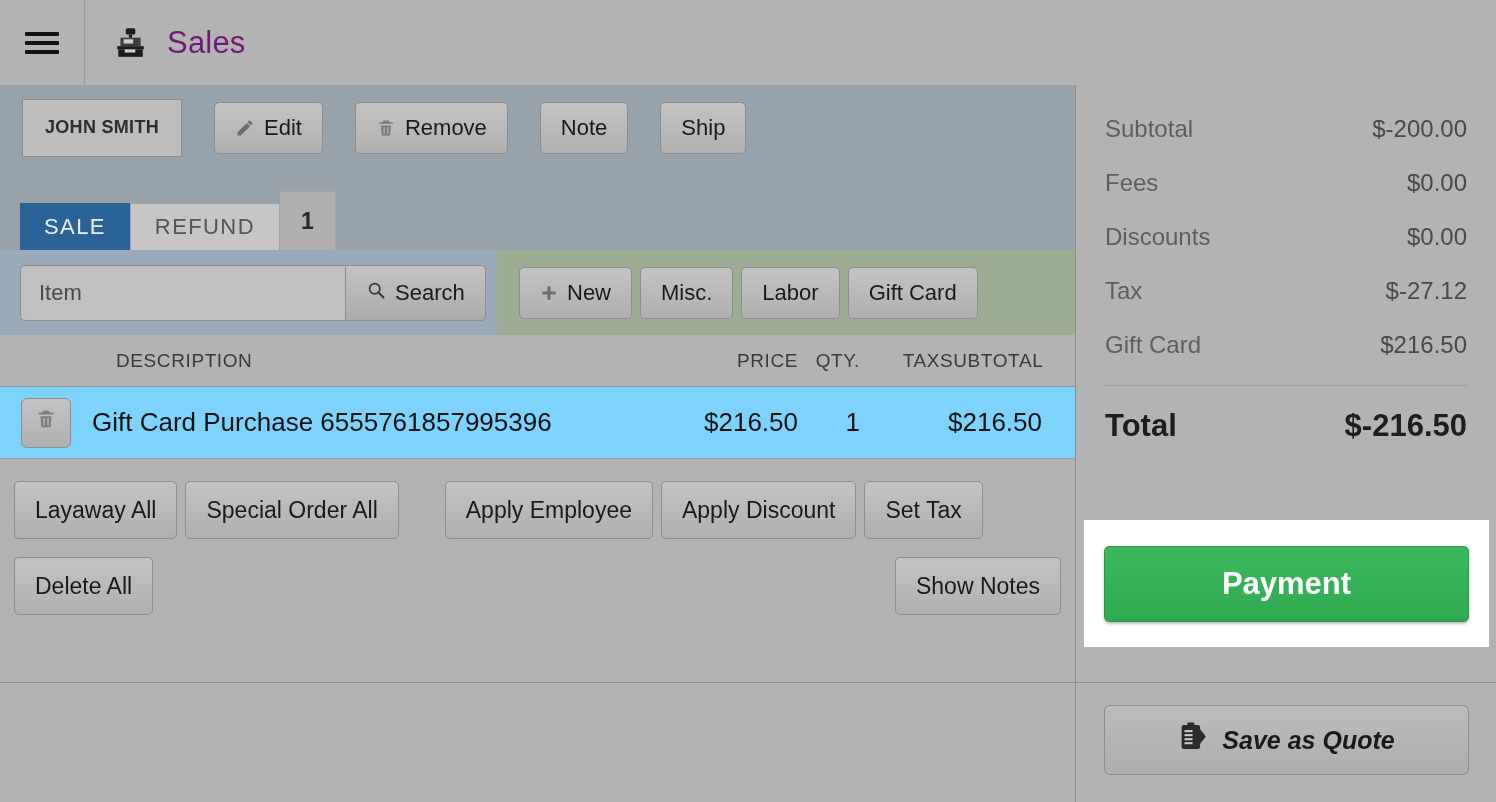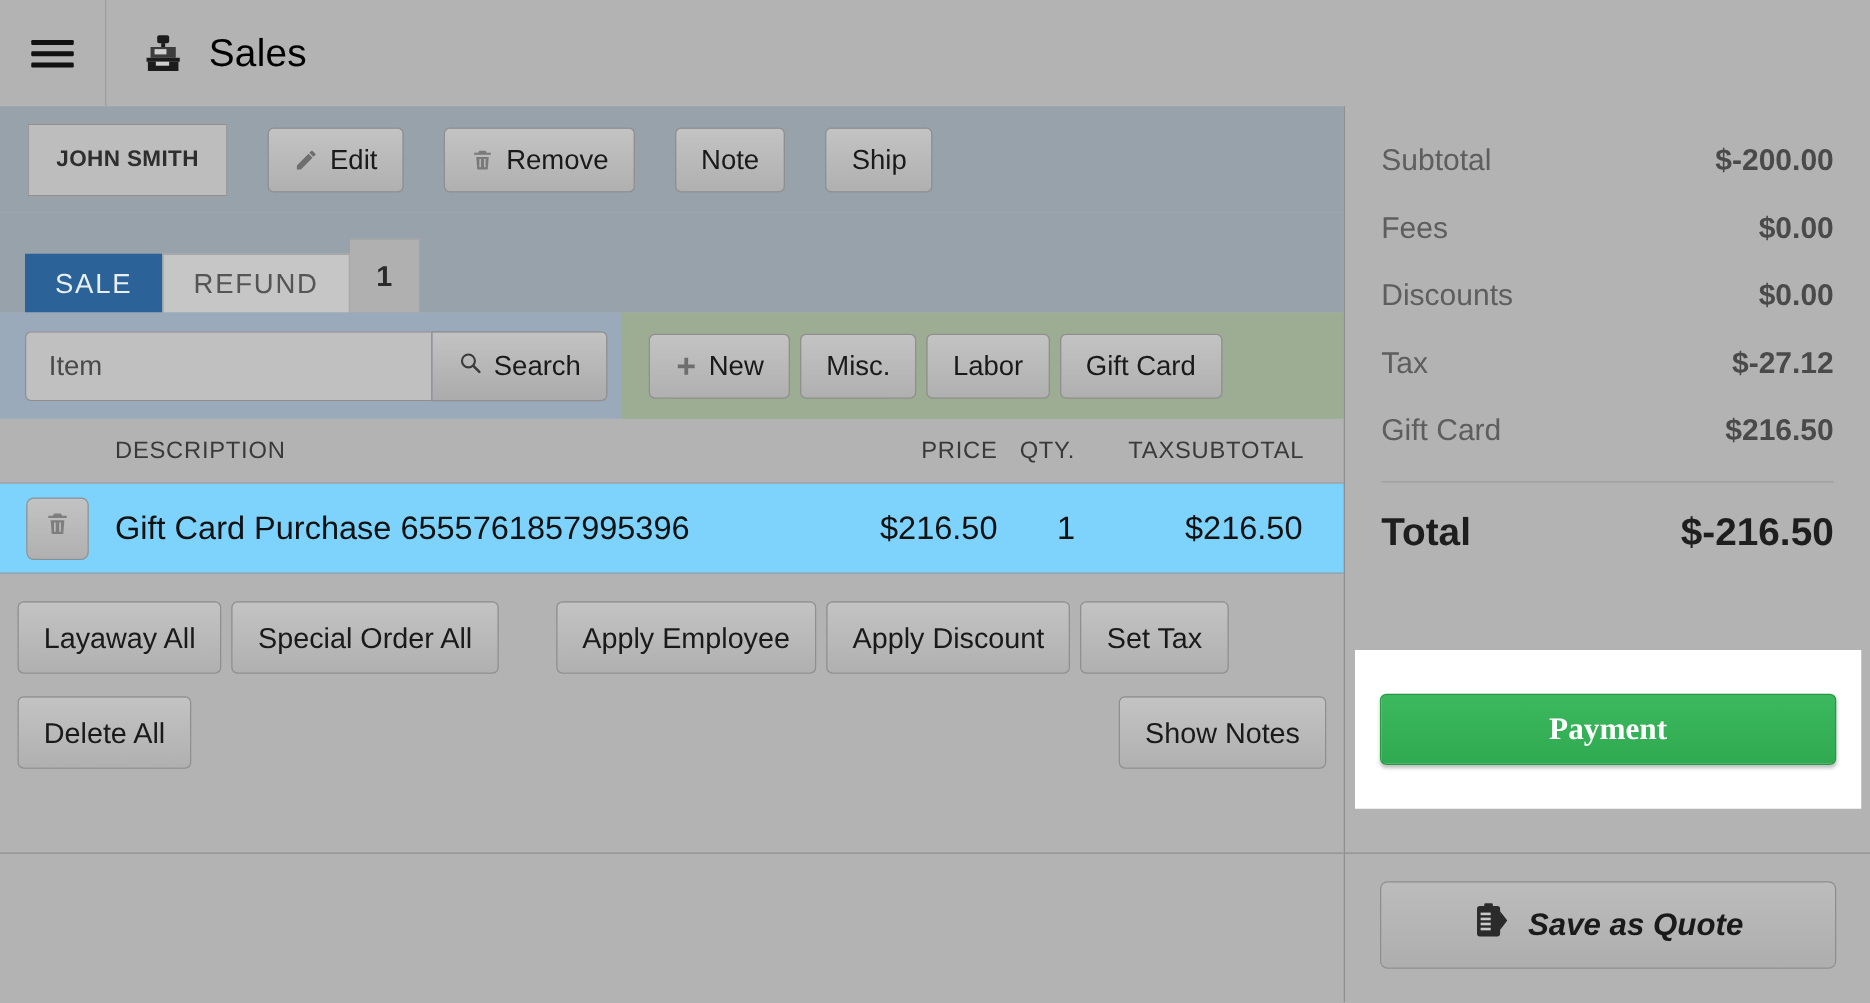--- a/index.html
+++ b/index.html
@@ -28,21 +28,21 @@
   .hamburger-btn .bars span {
     display: block; height: 4px; background: #111; border-radius: 1px;
     margin: 5px 0;
   }
   .header-title-wrap {
     display: flex; align-items: center; gap: 20px;
     padding-left: 28px; height: 85px;
   }
   .register-icon { width: 34px; height: 34px; display:block; }
   .header-title {
-    font-size: 31px; color: #000000; letter-spacing: 0.2px;
+    font-size: 31px; color: #701a75; letter-spacing: 0.2px;
   }
 
   
   .main-col {
     position: absolute; left: 0; top: 85px;
     width: 1075px; height: 717px;
     background: #b3b3b3;
   }
 
   
@@ -140,21 +140,21 @@
     flex: 1; background: #9cad93;
     display: flex; align-items: center; gap: 8px; padding: 0 22px;
   }
 
   
   .table-head {
     height: 52px; width: 100%;
     background: #b3b3b3;
     border-bottom: 1px solid #9a9a9a;
     display: flex; align-items: center;
-    font-size: 19px; color: #3a3a3a; letter-spacing: .6px;
+    font-size: 19px; color: #3a3a3a; letter-spacing: .6px; padding-left: 24px;
   }
   .col-del   { width: 92px; }
   .col-desc  { flex: 1; }
   .col-price { width: 130px; text-align: right; }
   .col-qty   { width: 62px;  text-align: right; }
   .col-tax   { width: 80px;  text-align: right; }
   .col-sub   { width: 135px; text-align: right; padding-right: 33px; }
 
   .table-row {
     height: 72px; width: 100%;
@@ -195,45 +195,44 @@
     width: 421px; height: 717px;
     background: #b3b3b3;
     border-left: 1px solid #8f8f8f;
   }
   .totals { padding: 30px 29px 0 29px; }
   .total-line {
     display: flex; justify-content: space-between; align-items: baseline;
     font-size: 24px; color: #5e5e5e;
     margin-bottom: 26px;
   }
-  .total-line .val { color: #4a4a4a; font-weight: bold; }
+  .total-line .val { color: #4a4a4a; }
   .totals-rule {
     height: 1px; background: #9e9e9e; margin: 4px 0 22px 0;
   }
   .grand-line {
     display: flex; justify-content: space-between; align-items: baseline;
     font-size: 31px; color: #1e1e1e; font-weight: bold;
   }
 
   .payment-wrap {
     position: absolute; left: 8px; top: 435px;
     width: 405px; height: 127px;
     background: #ffffff;
     display: flex; align-items: center; justify-content: center;
   }
   .payment-btn {
-    width: 365px; height: 57px;
+    width: 365px; height: 76px;
     background: linear-gradient(#3cb85f, #2faa51);
     border: 1px solid #279845;
     border-radius: 5px;
-    color: #fff; font-size: 25px; font-weight: bold;
+    color: #fff; font-size: 31px; font-weight: bold;
     display: flex; align-items: center; justify-content: center;
     cursor: pointer;
     box-shadow: 0 2px 3px rgba(0,0,0,.25);
-    font-family: Liberation Serif, serif;
   }
 
   .side-divider {
     position: absolute; left: 0; top: 597px; width: 421px; height: 1px;
     background: #8f8f8f;
   }
   .quote-wrap {
     position: absolute; left: 0; top: 620px; width: 421px;
     display: flex; justify-content: center; font-style: italic;
   }

